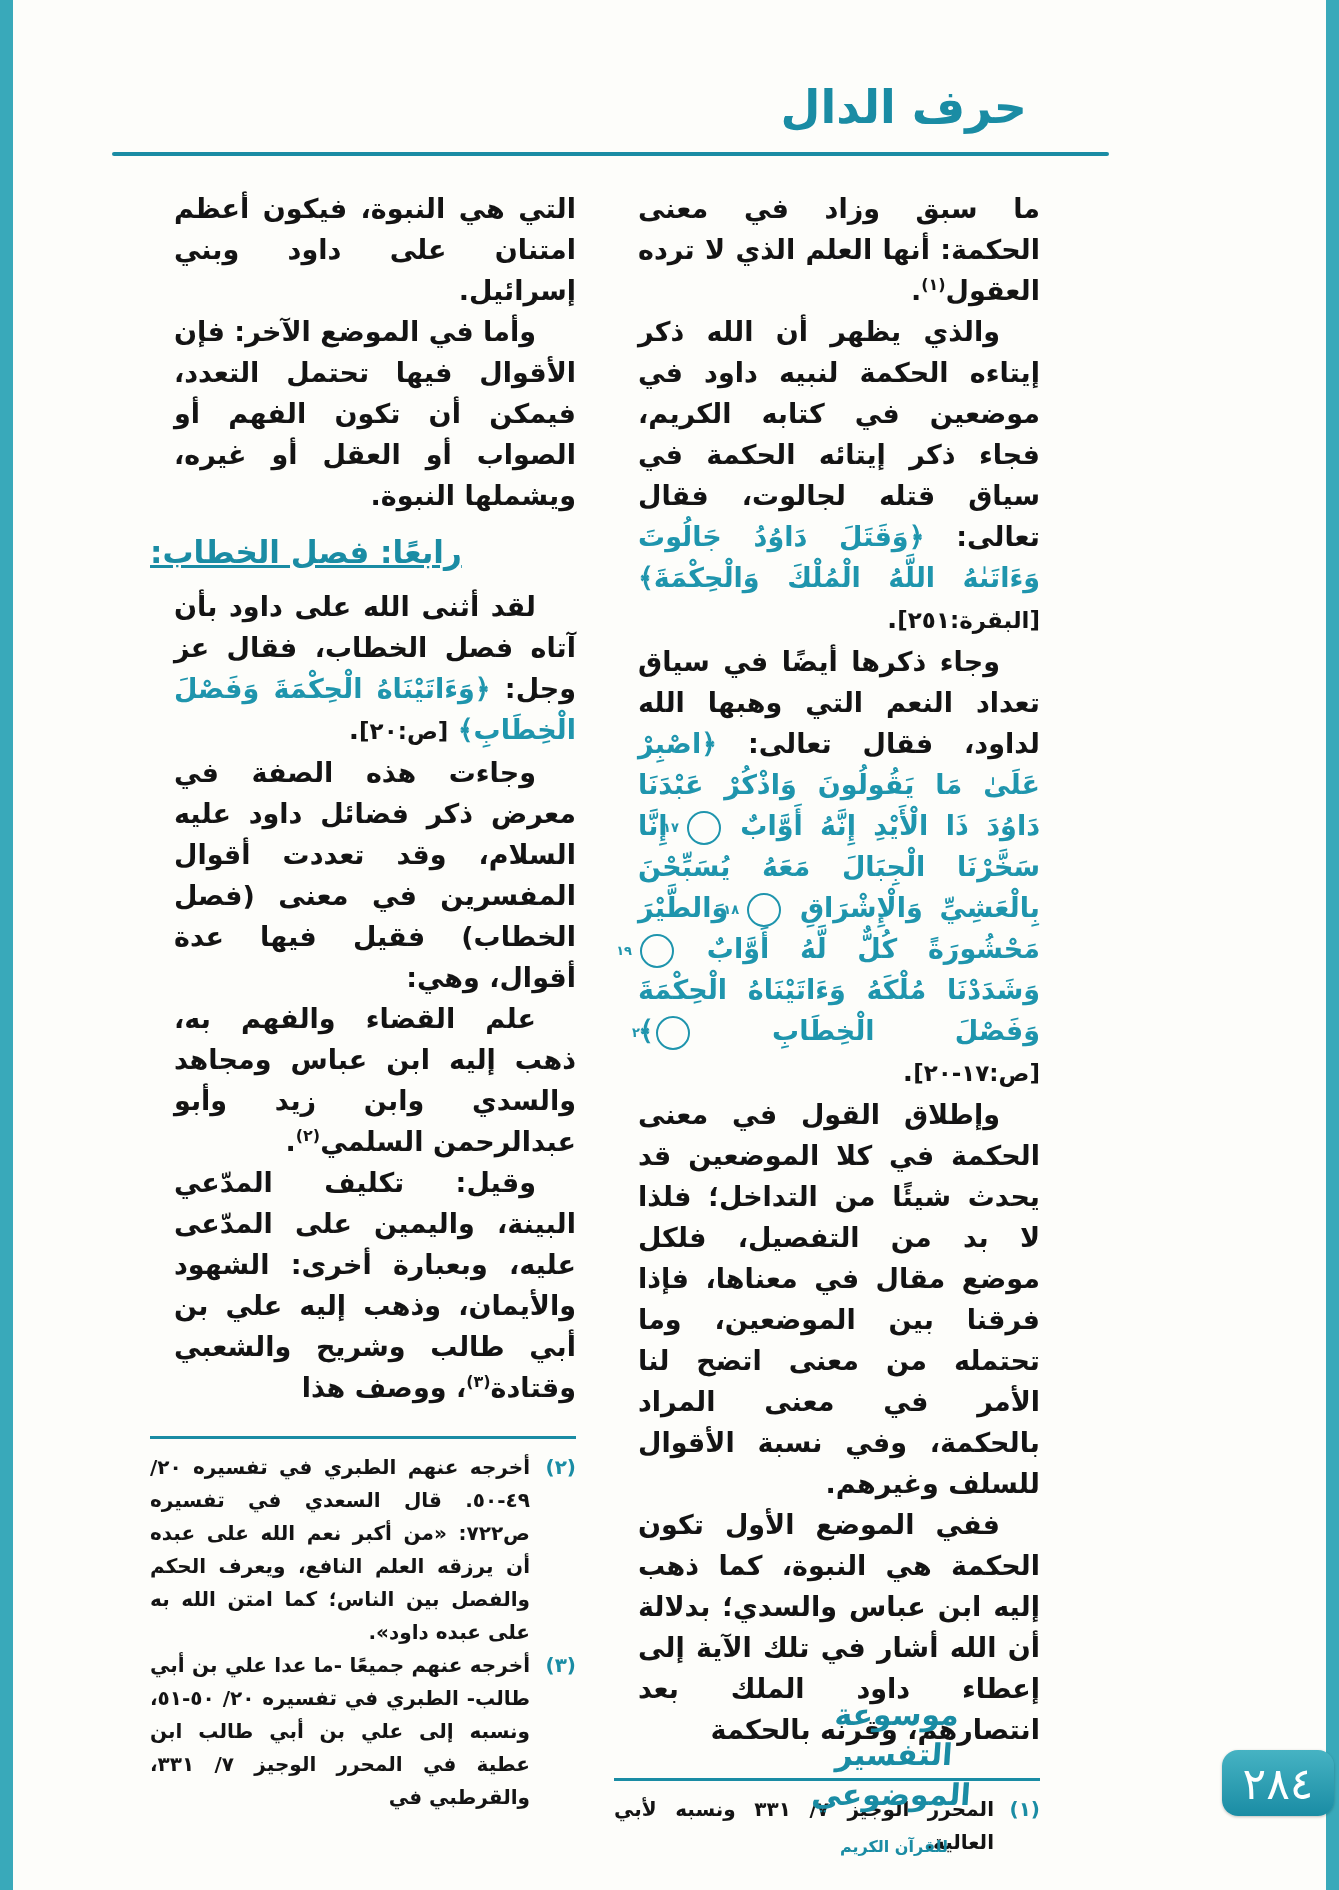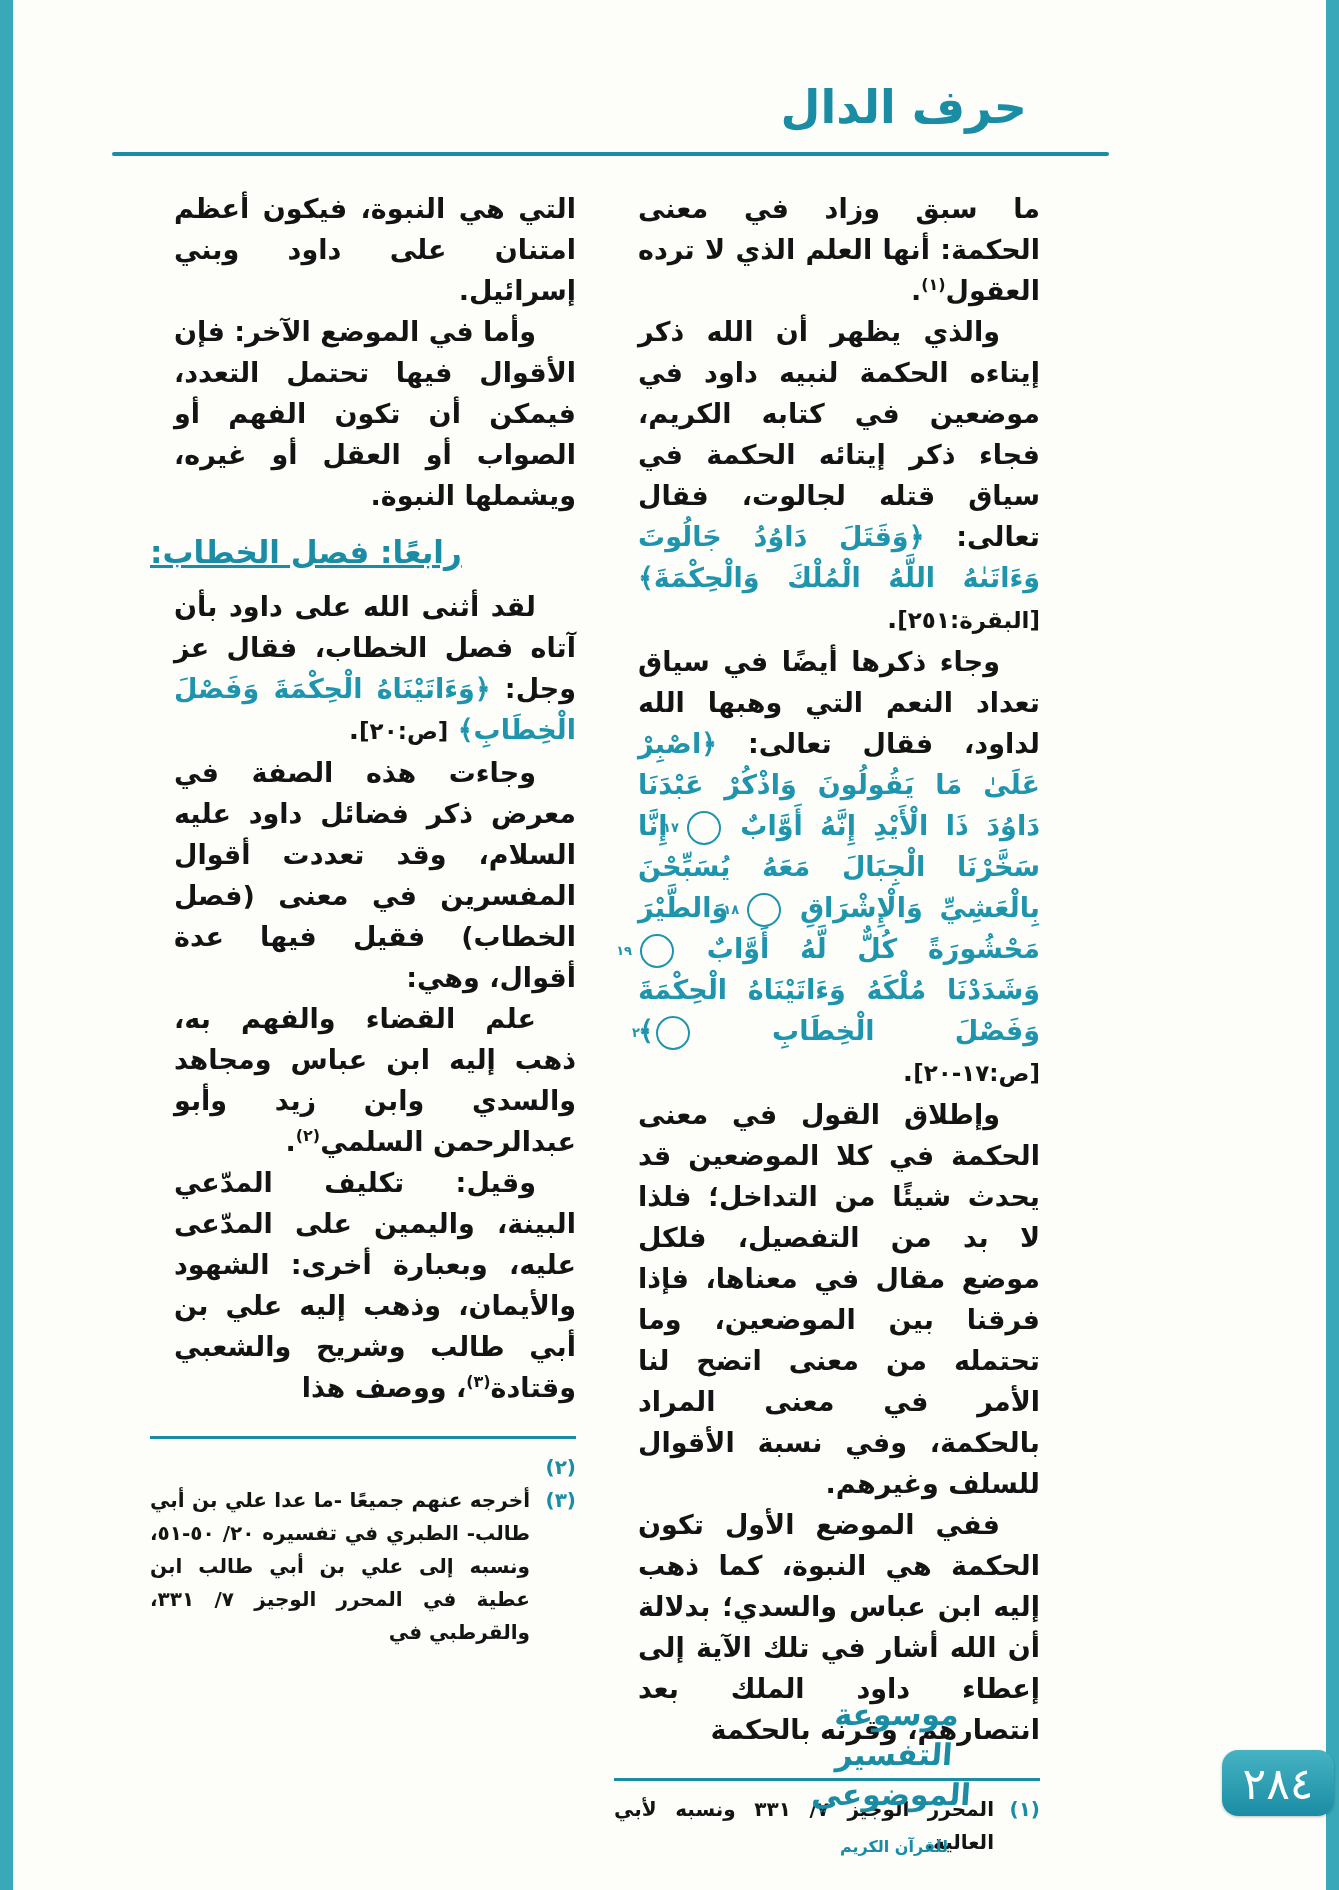--- a/index.html
+++ b/index.html
@@ -134,20 +134,21 @@
           <div class="para indent"><span class="seg-text">لقد أثنى الله على داود بأن آتاه فصل الخطاب، فقال عز وجل: </span><span class="seg-quran">﴿وَءَاتَيْنَاهُ الْحِكْمَةَ وَفَصْلَ الْخِطَابِ﴾</span><span class="seg-text"> </span><span class="seg-ref">[ص:٢٠]</span><span class="seg-text">.</span></div>
           <div class="para indent"><span class="seg-text">وجاءت هذه الصفة في معرض ذكر فضائل داود عليه السلام، وقد تعددت أقوال المفسرين في معنى (فصل الخطاب) فقيل فيها عدة أقوال، وهي:</span></div>
           <div class="para indent"><span class="seg-text">علم القضاء والفهم به، ذهب إليه ابن عباس ومجاهد والسدي وابن زيد وأبو عبدالرحمن السلمي</span><span class="seg-fn">(٢)</span><span class="seg-text">.</span></div>
           <div class="para indent"><span class="seg-text">وقيل: تكليف المدّعي البينة، واليمين على المدّعى عليه، وبعبارة أخرى: الشهود والأيمان، وذهب إليه علي بن أبي طالب وشريح والشعبي وقتادة</span><span class="seg-fn">(٣)</span><span class="seg-text">، ووصف هذا</span></div>
         </div>
       <div class="fn-block">
         <div class="fn-rule"></div>
         <div class="fn-list">
             <div class="fn-item">
               <span class="fn-marker">(٢)</span>
+              <span class="fn-text">أخرجه عنهم الطبري في تفسيره ٢٠/ ٤٩-٥٠. قال السعدي في تفسيره ص٧٢٢: «من أكبر نعم الله على عبده أن يرزقه العلم النافع، ويعرف الحكم والفصل بين الناس؛ كما امتن الله به على عبده داود».</span>
             </div>
             <div class="fn-item">
               <span class="fn-marker">(٣)</span>
               <span class="fn-text">أخرجه عنهم جميعًا -ما عدا علي بن أبي طالب- الطبري في تفسيره ٢٠/ ٥٠-٥١، ونسبه إلى علي بن أبي طالب ابن عطية في المحرر الوجيز ٧/ ٣٣١، والقرطبي في</span>
             </div>
           </div>
       </div>
     </section>
 
   </div>

